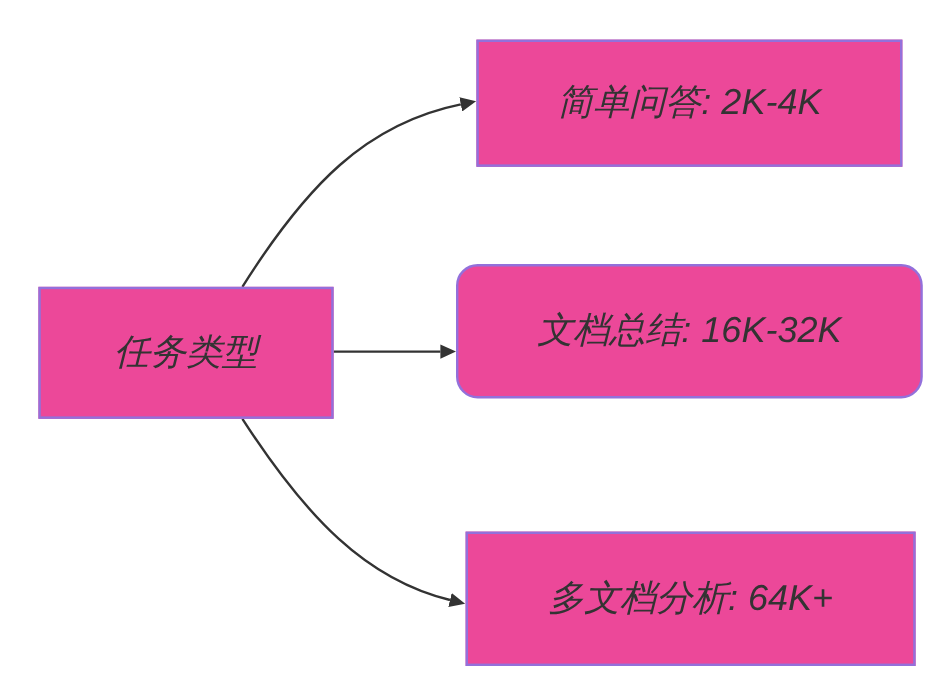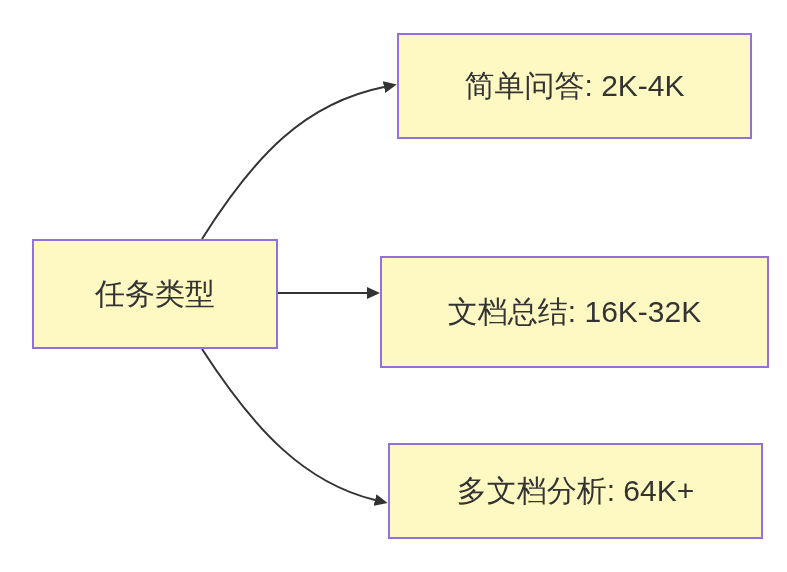--- a/index.html
+++ b/index.html
@@ -24,35 +24,36 @@
     pointer-events: none;
   }
   .edges path.edge {
     fill: none;
     stroke: #333333;
     stroke-width: 2px;
   }
   .node {
     position: absolute;
     box-sizing: border-box;
-    background: #fef9c3;
+    background: #ec4899;
     border: 2px solid #9370DB;
     color: #333333;
     display: flex;
     align-items: center;
     justify-content: center;
     font-size: 30px;
     line-height: 1.2;
     white-space: nowrap;
     text-align: center;
+    font-style: italic;
   }
   .node-root   { left: 32px;  top: 239px; width: 246px; height: 110px; }
   .node-top    { left: 397px; top: 33px;  width: 355px; height: 106px; }
-  .node-middle { left: 380px; top: 256px; width: 389px; height: 112px; }
-  .node-bottom { left: 388px; top: 443px; width: 375px; height: 96px; }
+  .node-middle { left: 380px; top: 220px; width: 389px; height: 112px; border-radius: 18px; }
+  .node-bottom { left: 388px; top: 443px; width: 375px; height: 112px; }
 </style>
 </head>
 <body>
 
 <div class="canvas">
 
   <svg class="edges" viewBox="0 0 787 572" xmlns="http://www.w3.org/2000/svg" aria-hidden="true">
     <defs>
       <marker id="arrowhead" viewBox="0 0 13 12" refX="0" refY="6" markerWidth="13" markerHeight="12" orient="auto" markerUnits="userSpaceOnUse">
         <path d="M0,0 L13,6 L0,12 Z" fill="#333333"></path>

